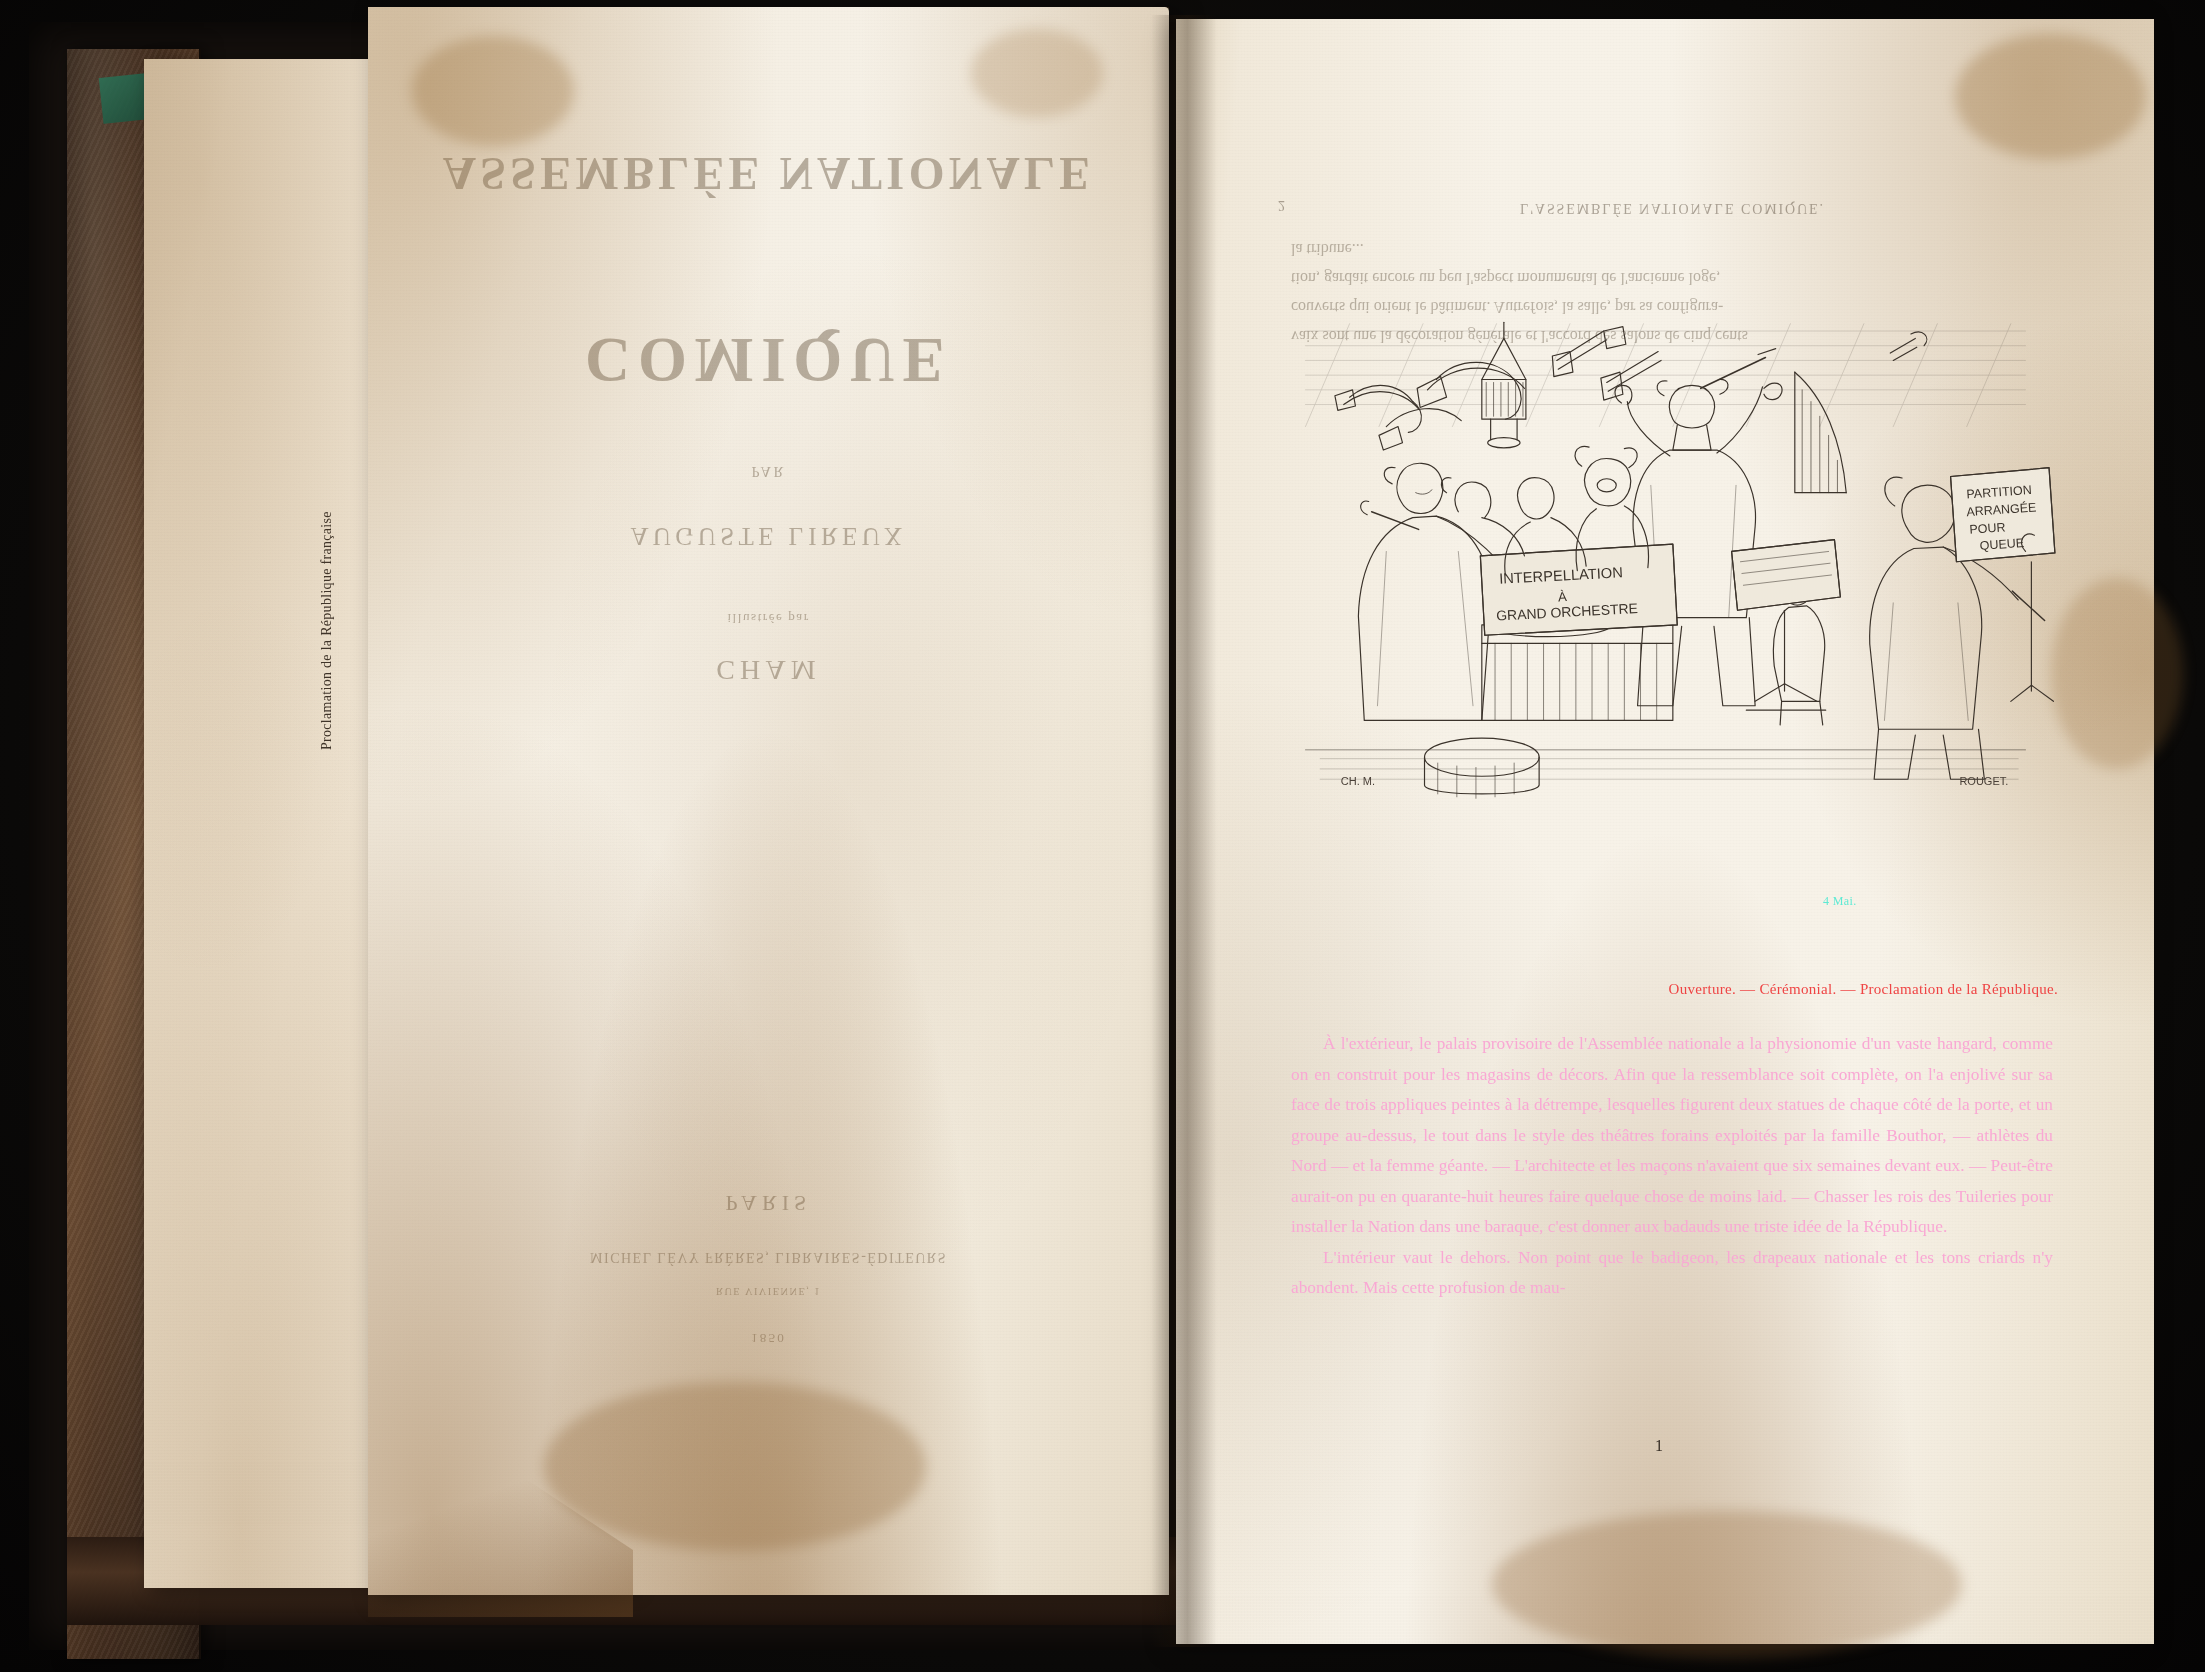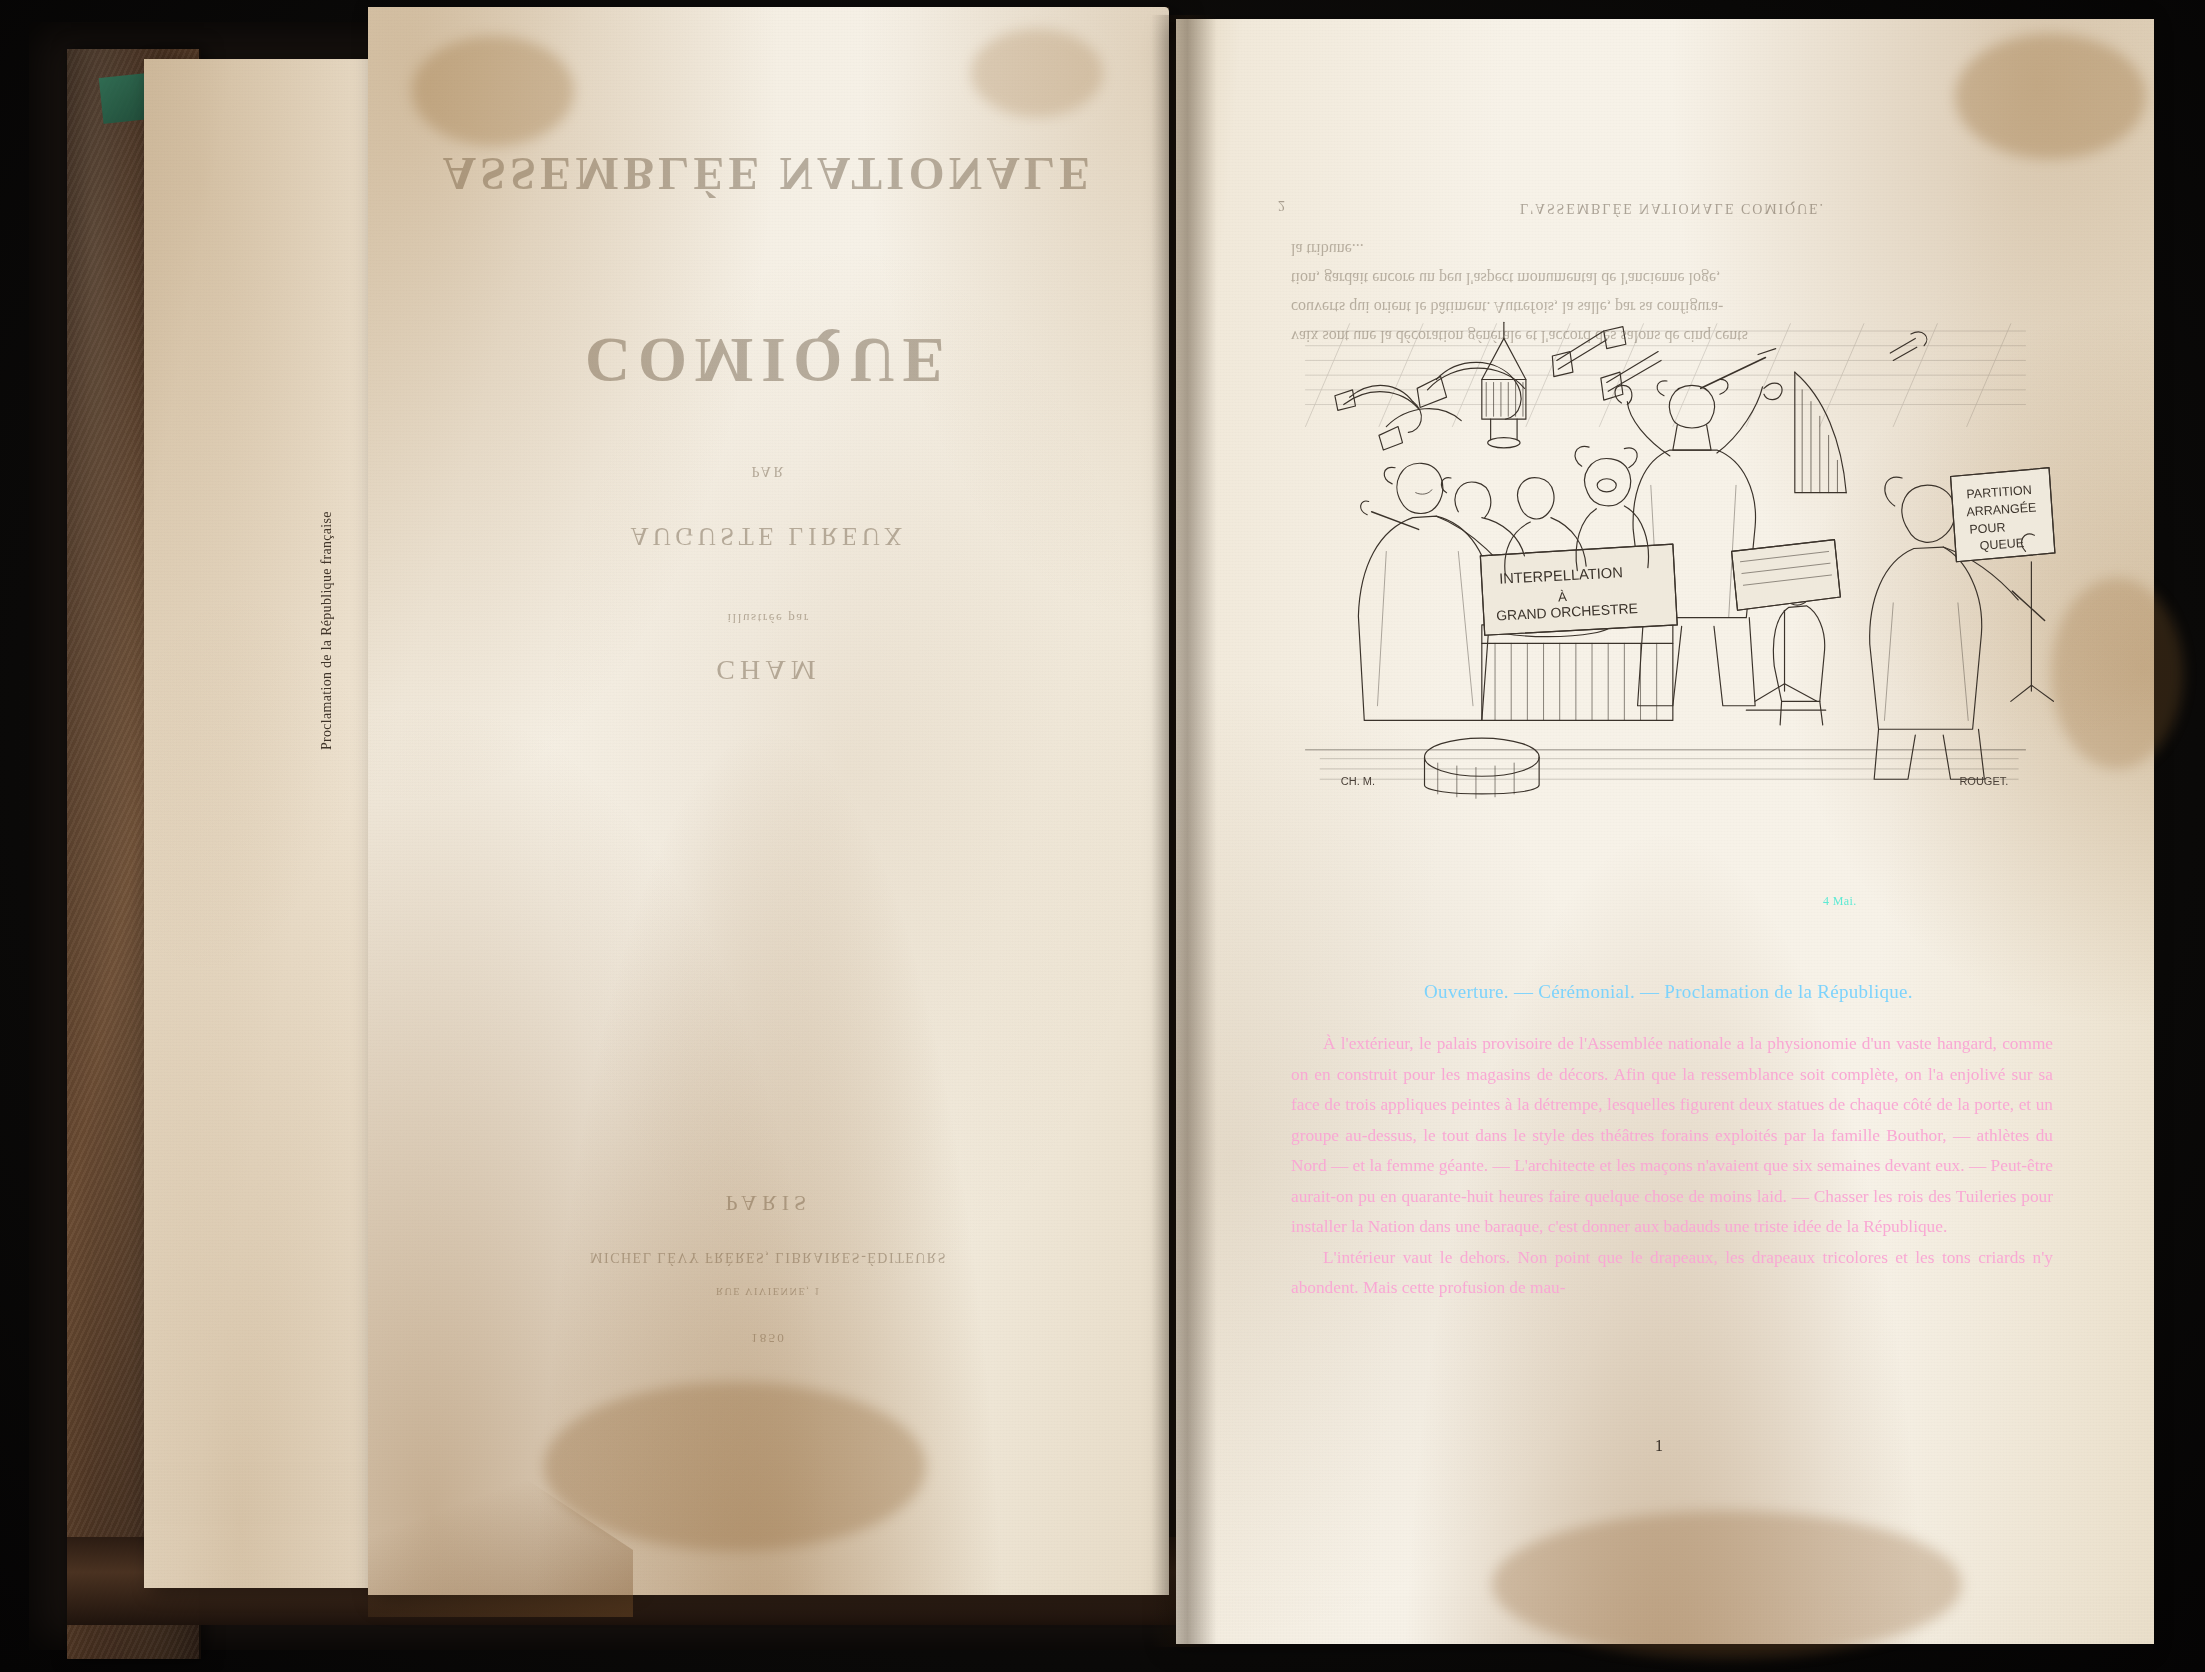--- a/index.html
+++ b/index.html
@@ -294,23 +294,23 @@
     top: 894px;
     font-size: 12px;
     color: #5eead4;
     letter-spacing: 0.4px;
   }
   .engraving-caption {
     position: absolute;
     left: 1279px;
     top: 981px;
     width: 779px;
-    text-align: center;
-    font-size: 19px;
-    color: #7dd3fc;
+    text-align: right;
+    font-size: 15px;
+    color: #ef4444;
     letter-spacing: 0.3px;
   }
 
   .body-text {
     position: absolute;
     left: 1291px;
     top: 1029px;
     width: 762px;
     font-size: 17.3px;
     line-height: 30.5px;
@@ -560,18 +560,18 @@
       <text x="108" y="648" font-family="Liberation Sans, sans-serif" font-size="15" fill="#4a4038">CH. M.</text>
       <text x="950" y="648" font-family="Liberation Sans, sans-serif" font-size="15" fill="#4a4038">ROUGET.</text>
     </svg>
   </div>
 
   <div class="engraving-date">4 Mai.</div>
   <div class="engraving-caption">Ouverture. — Cérémonial. — Proclamation de la République.</div>
 
   <div class="body-text">
     <p>À l'extérieur, le palais provisoire de l'Assemblée nationale a la physionomie d'un vaste hangard, comme on en construit pour les magasins de décors. Afin que la ressemblance soit complète, on l'a enjolivé sur sa face de trois appliques peintes à la détrempe, lesquelles figurent deux statues de chaque côté de la porte, et un groupe au-dessus, le tout dans le style des théâtres forains exploités par la famille Bouthor, — athlètes du Nord — et la femme géante. — L'architecte et les maçons n'avaient que six semaines devant eux. — Peut-être aurait-on pu en quarante-huit heures faire quelque chose de moins laid. — Chasser les rois des Tuileries pour installer la Nation dans une baraque, c'est donner aux badauds une triste idée de la République.</p>
-    <p>L'intérieur vaut le dehors. Non point que le drapeaux, les drapeaux tricolores et les tons criards n'y abondent. Mais cette profusion de mau-</p>
+    <p>L'intérieur vaut le dehors. Non point que le badigeon, les drapeaux nationale et les tons criards n'y abondent. Mais cette profusion de mau-</p>
   </div>
 
   <div class="folio-right">1</div>
 </div>
 
 
 </body></html>

